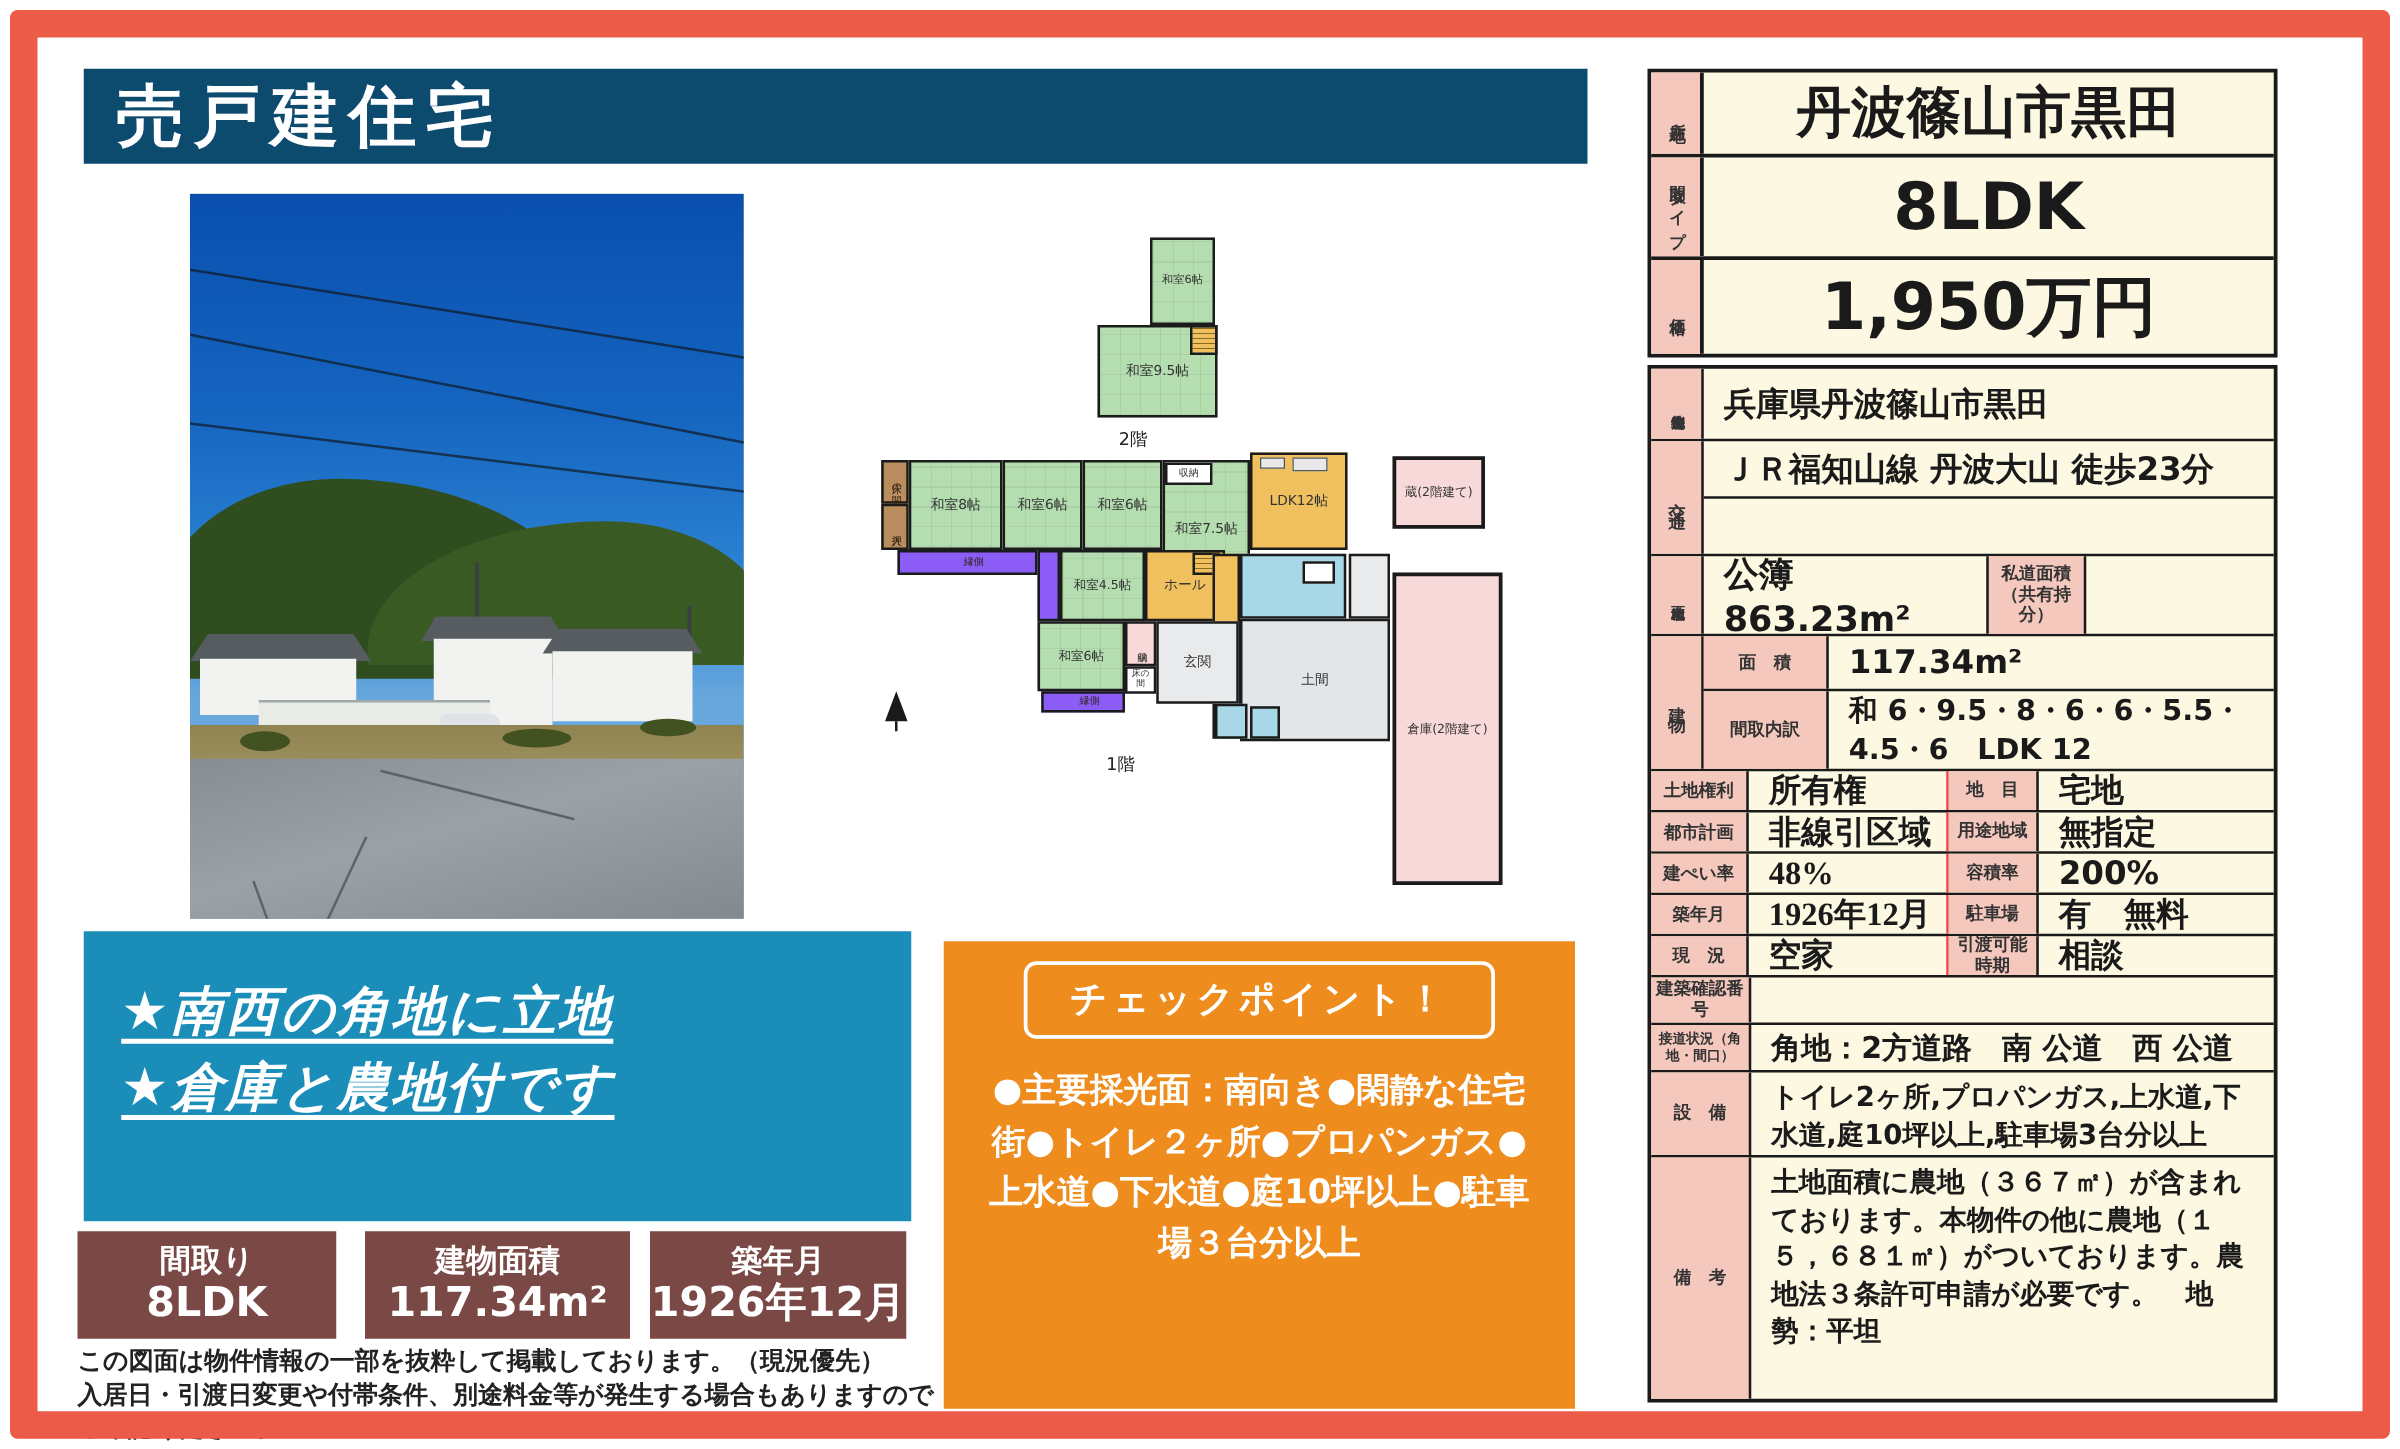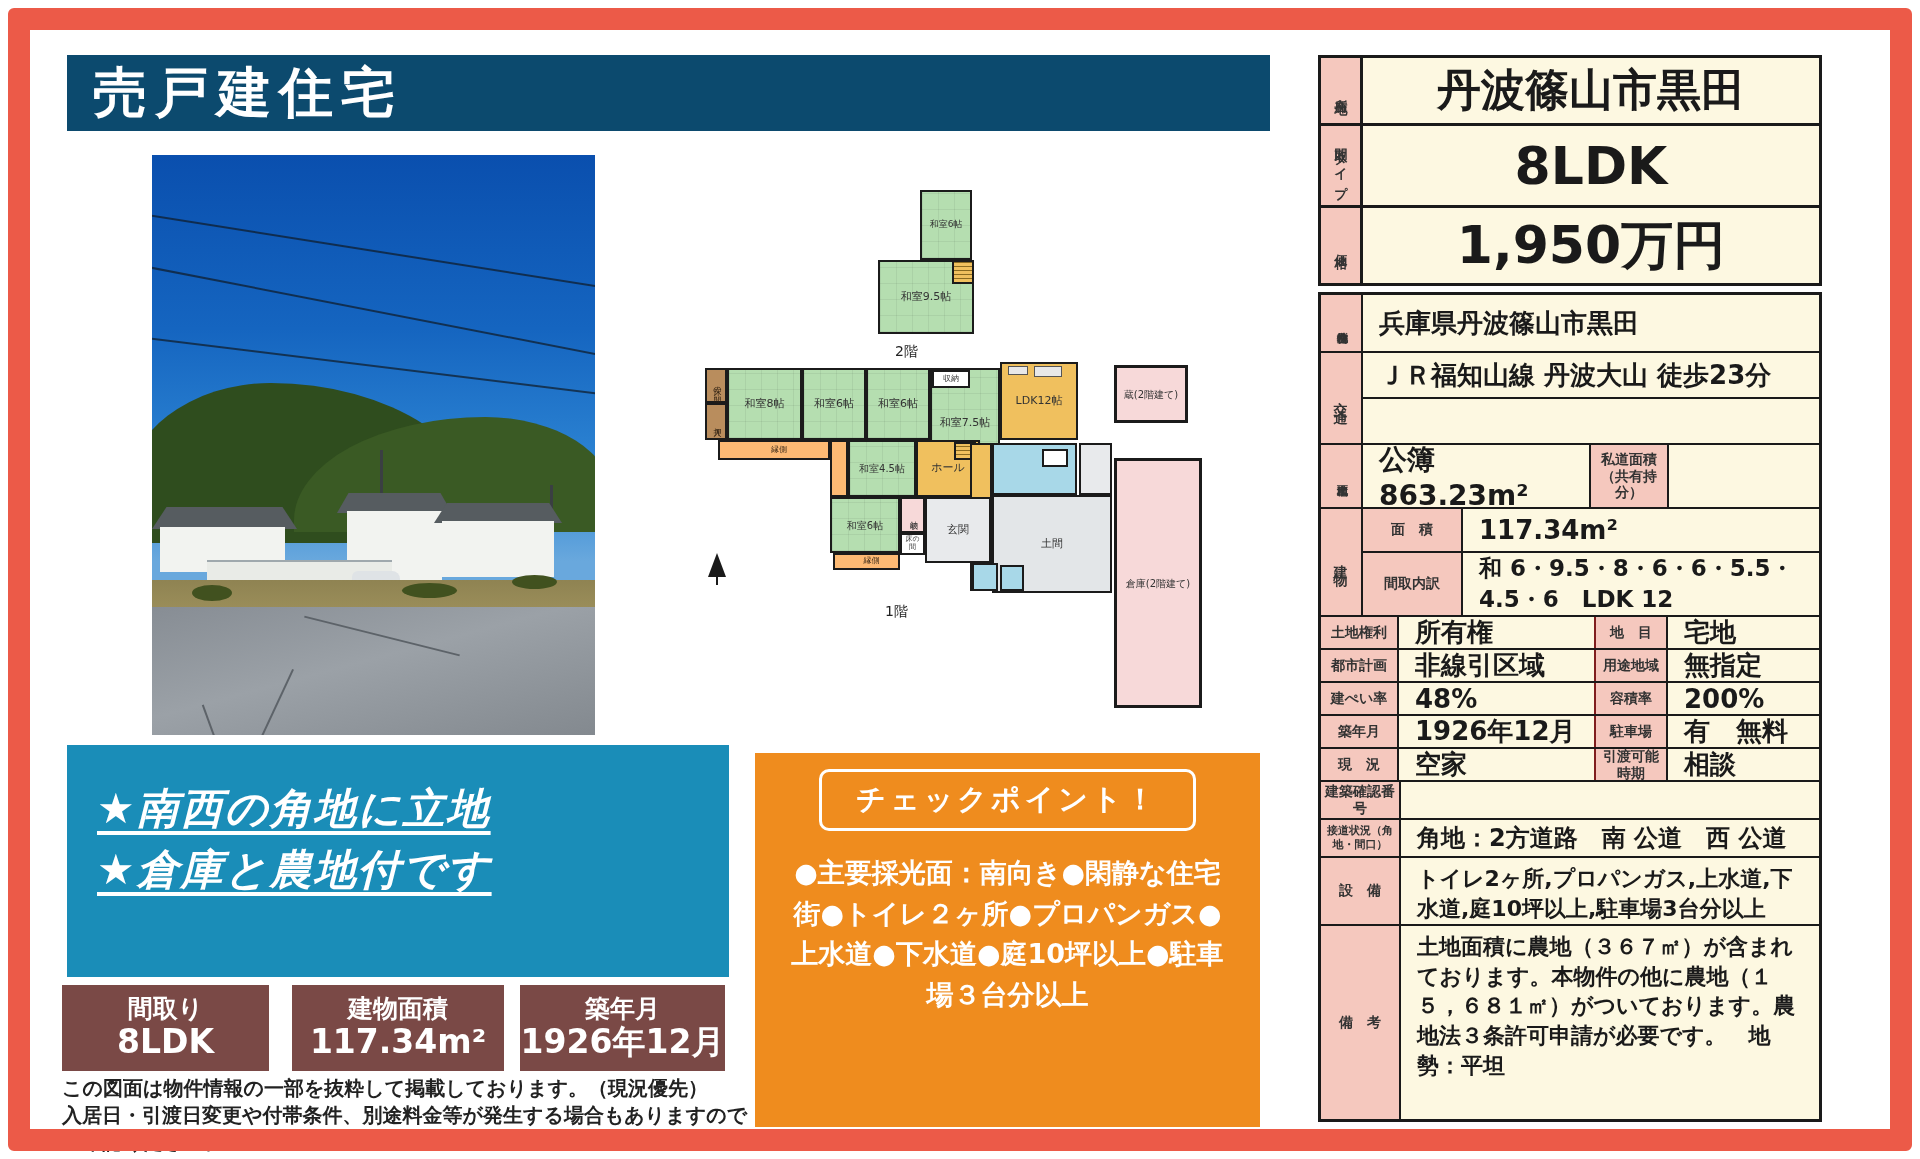--- a/index.html
+++ b/index.html
@@ -32,21 +32,21 @@
           background:linear-gradient(165deg,#878d94 0%,#9ba1a7 45%,#83898f 100%);}
   .crack{position:absolute;background:#5d6369;}
 
   
   .plan{position:absolute;left:690px;top:175px;width:520px;height:560px;background:#fff;}
   .rm{position:absolute;border:2px solid #1b1b1b;display:flex;align-items:center;justify-content:center;
       text-align:center;color:#333;font-size:11px;line-height:1.1;}
   .g{background-color:#b5deb0;background-image:repeating-linear-gradient(0deg,rgba(0,0,0,.06) 0 1px,transparent 1px 16px),
      repeating-linear-gradient(90deg,rgba(0,0,0,.06) 0 1px,transparent 1px 16px);}
   .o{background:#f0c05e;}
-  .br{background:#fdba74;color:#2e2012;padding-left:10px;}
+  .br{background:#8b5cf6;color:#2e2012;padding-left:10px;}
   .br2{background:#b98d5d;color:#2e2012;}
   .bl{background:#a8d8e8;}
   .pk{background:#f7d9d9;}
   .pk3{border-width:3px;}
   .gy{background:#e8eaec;}
   .gy2{background:#e3e6e8;}
   .wh{background:#ffffff;}
   .kc{position:absolute;border:1px solid #555;background:#e8e8e8;}
   .stair{background:repeating-linear-gradient(0deg,#f0c05e 0 3px,#8a6a20 3px 4px);border:2px solid #1b1b1b;position:absolute;}
   .flabel{position:absolute;font-size:14px;color:#222;}
@@ -88,21 +88,21 @@
   .t2 .r{border-top-width:2px;}
   .t2 .lblc{border-right-width:2px;font-size:14px;}
   .t2 .valc{font-size:26px;font-weight:600;}
   .vlbl{width:42px;font-size:12px;letter-spacing:2px;}
   .subcol{flex:1;display:flex;flex-direction:column;}
   .subrow{display:flex;flex:1;border-top:2px solid #1a1a1a;}
   .subrow:first-child{border-top:none;}
   .inlbl{width:100px;font-size:14px;}
   .plbl{width:80px;font-size:12px;line-height:1.2;border-left:2px solid #1a1a1a;border-right:2px solid #1a1a1a;padding:2px;}
   .pair-l{width:78px;font-size:14px;}
-  .pair-v1{width:197px;border-right:2px solid #7f1d1d;}
+  .pair-v1{width:160px;border-right:2px solid #ef4444;font-family:Liberation Serif, serif;}
   .pair-l2{width:72px;font-size:13px;line-height:1.2;padding:2px;}
   .pair-v2{flex:1;}
   .wraplbl{width:80px;font-size:13px;line-height:1.25;padding:2px;}
   .smallval{font-size:22px !important;line-height:1.35;padding:6px 12px 6px 16px;align-items:flex-start !important;}
 </style>
 </head>
 <body>
 
 <div class="page">
   <div class="frame"></div>

